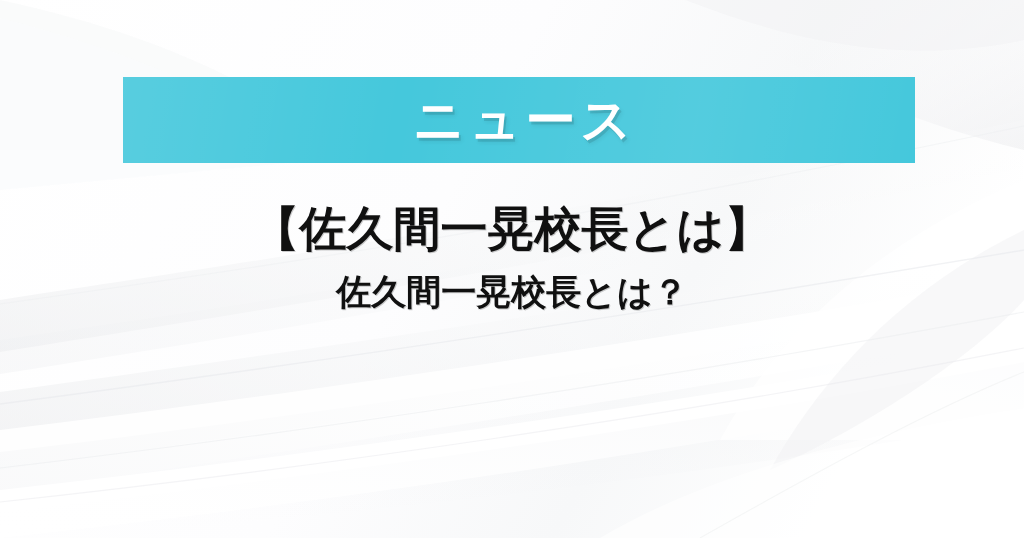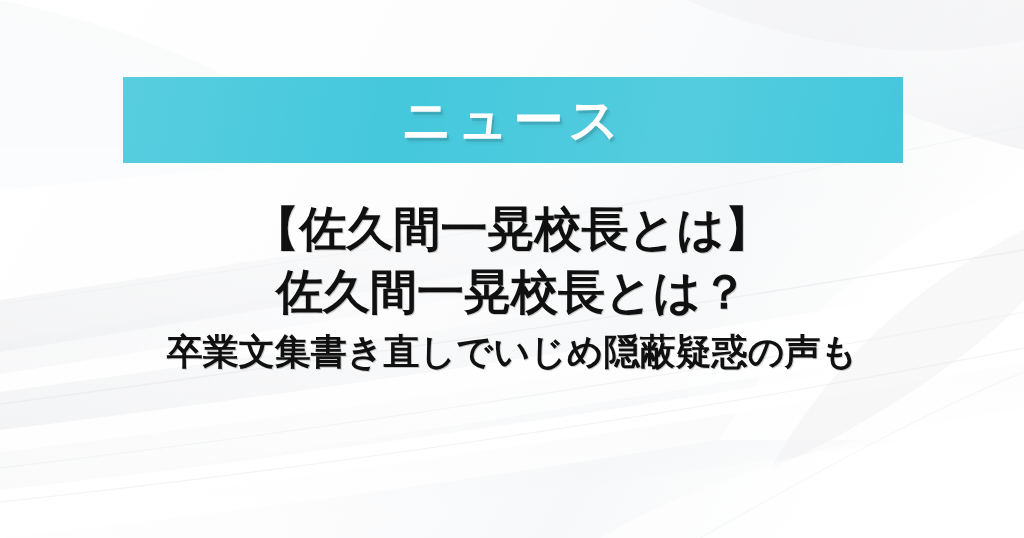--- a/index.html
+++ b/index.html
@@ -46,20 +46,21 @@
   .banner {
     position: absolute;
     left: 123px;
     top: 77px;
     width: 780px;
     height: 86px;
     background: #45c8dc;
     display: flex;
     align-items: center;
     justify-content: center;
+    padding-left: 12px;
   }
   .banner::after {
     content: "";
     position: absolute;
     inset: 0;
     background: linear-gradient(100deg, rgba(255,255,255,.10) 0%, rgba(255,255,255,0) 35%, rgba(255,255,255,.08) 72%, rgba(255,255,255,0) 100%);
     pointer-events: none;
   }
   .banner-label {
     position: relative;
@@ -88,21 +89,21 @@
     font-weight: 700;
     color: #101010;
     text-shadow: 1px 1px 0 rgba(0,0,0,0.20);
   }
   .line-1 {
     font-size: 47px;
     line-height: 62px;
     letter-spacing: 0px;
   }
   .line-2 {
-    font-size: 47px;
+    font-size: 35px;
     line-height: 64px;
     letter-spacing: 0px;
   }
   .line-3 {
     font-size: 36px;
     line-height: 56px;
     letter-spacing: 0px;
   }
 </style>
 </head>
@@ -166,16 +167,15 @@
     <path d="M700,538 C820,470 930,410 1024,372" stroke="#eceded" stroke-width="1.1" fill="none" opacity="0.45"></path>
   </svg>
 
   <div class="banner">
     <span class="banner-label">ニュース</span>
   </div>
 
   <div class="headline">
     <span class="headline-line line-1">【佐久間一晃校長とは】</span>
     <span class="headline-line line-2">佐久間一晃校長とは？</span>
-    <span class="headline-line line-3">卒業文集書き直しでいじめ隠蔽疑惑の声も</span>
   </div>
 
 </div>
 
 </body></html>

